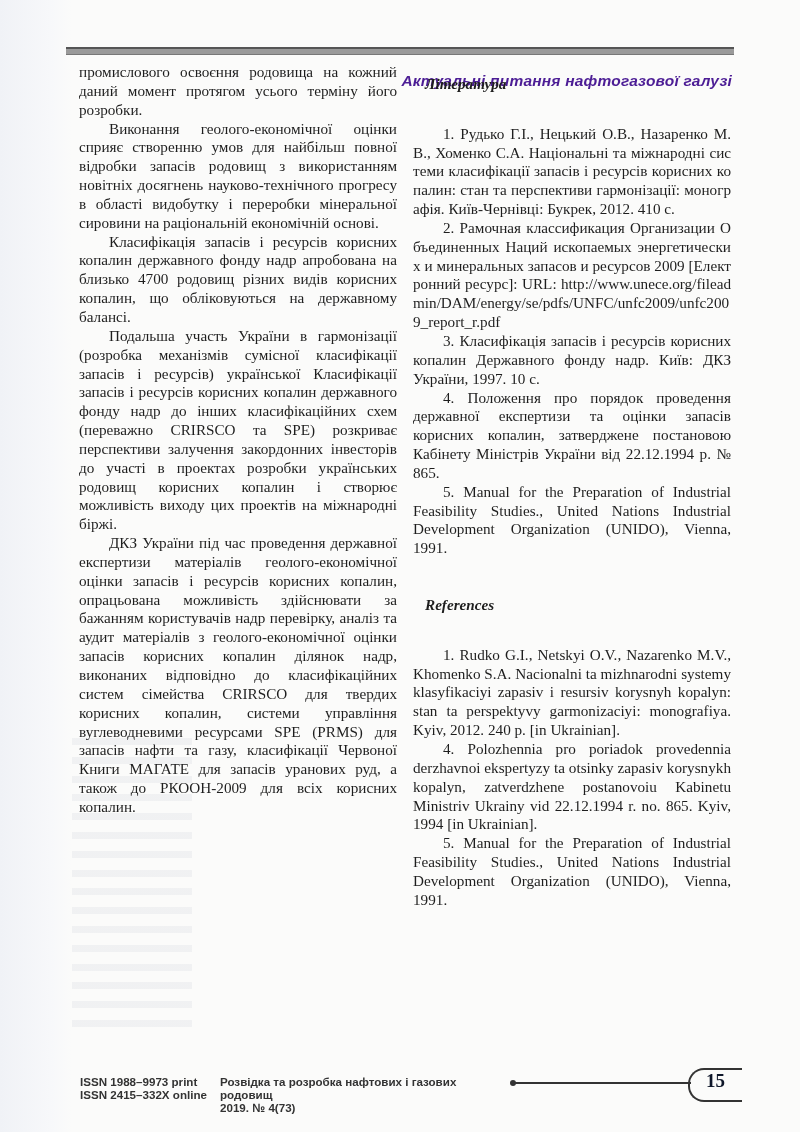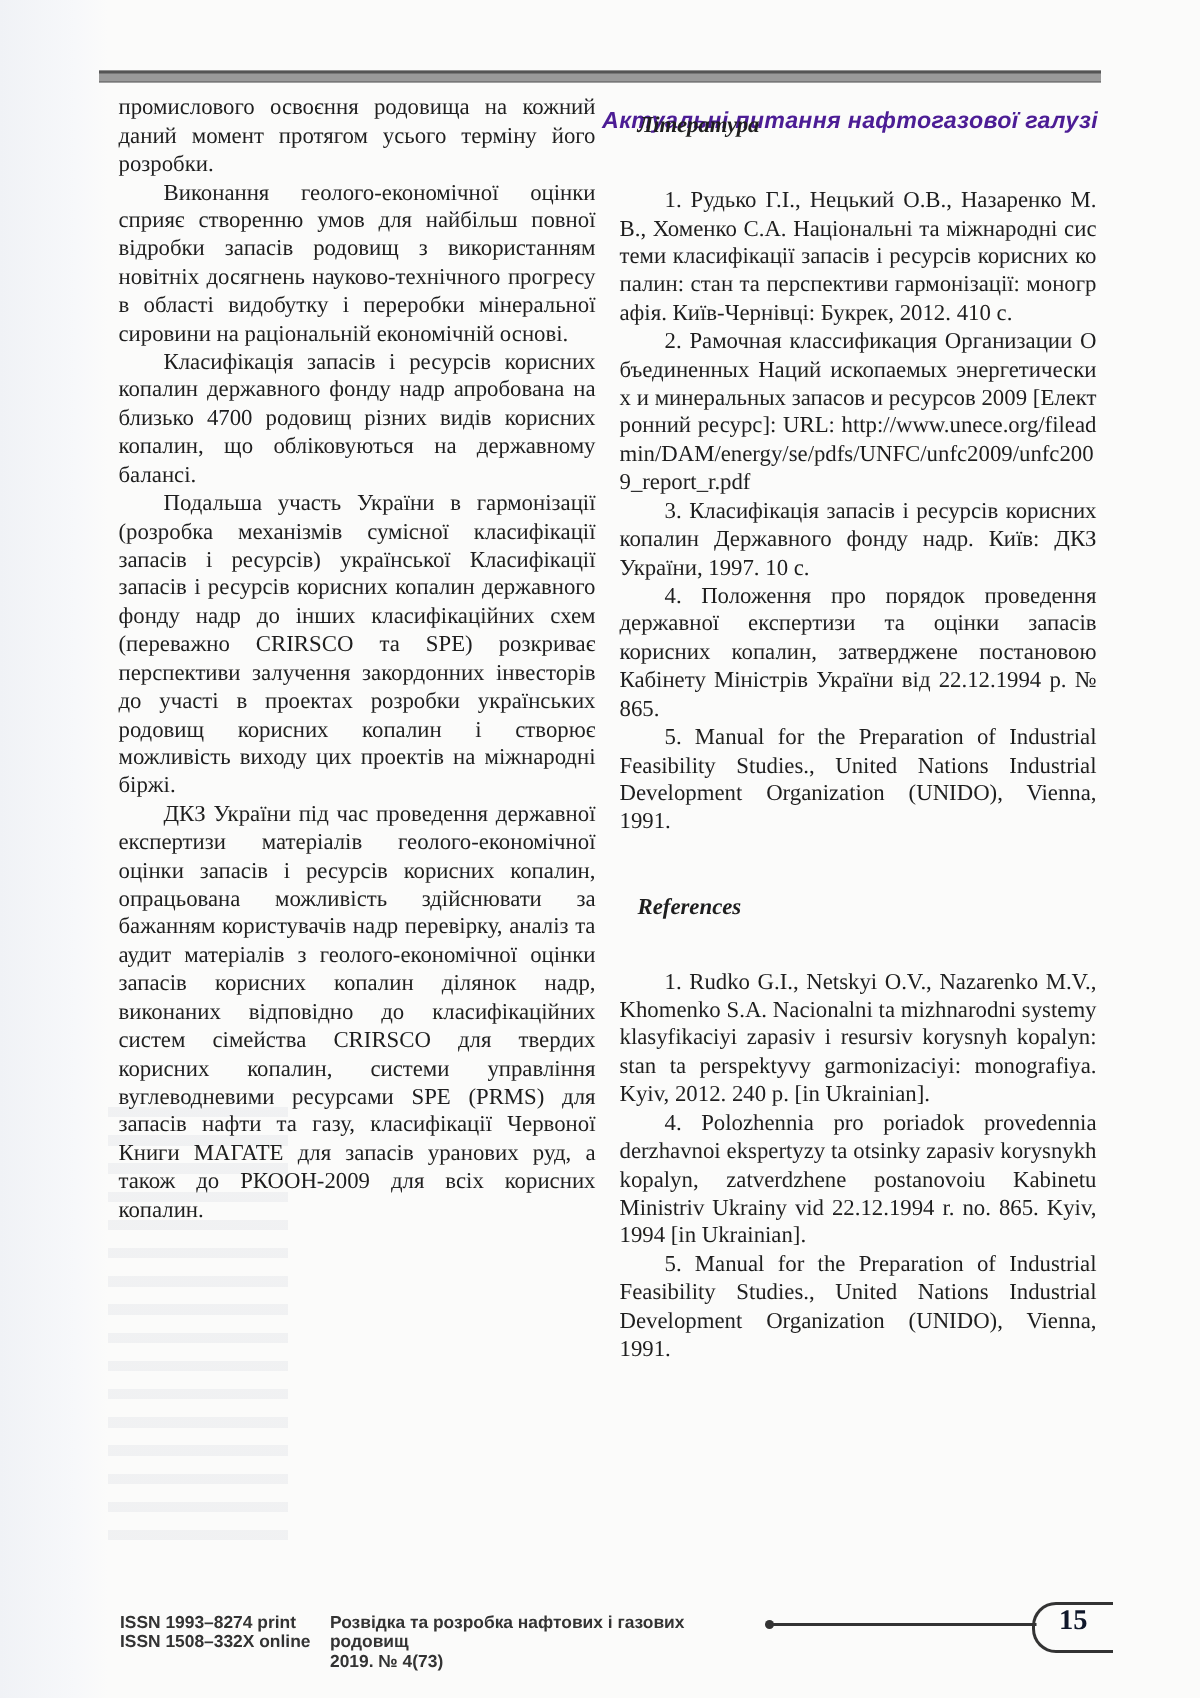--- a/index.html
+++ b/index.html
@@ -100,22 +100,22 @@
   <p>5. Manual for the Preparation of Industrial Feasibility Studies., United Nations Industrial Development Organization (UNIDO), Vienna, 1991.</p>
   <div class="gap-large"></div>
   <div class="sec-title">References</div>
   <div class="gap-after"></div>
   <p>1. Rudko G.I., Netskyi O.V., Nazarenko M.V., Khomenko S.A. Nacionalni ta mizhnarodni systemy klasyfikaciyi zapasiv i resursiv korysnyh kopalyn: stan ta perspektyvy garmonizaciyi: monografiya. Kyiv, 2012. 240 p. [in Ukrainian].</p>
   <p>4. Polozhennia pro poriadok provedennia derzhavnoi ekspertyzy ta otsinky zapasiv korysnykh kopalyn, zatverdzhene postanovoiu Kabinetu Ministriv Ukrainy vid 22.12.1994 r. no. 865. Kyiv, 1994 [in Ukrainian].</p>
   <p>5. Manual for the Preparation of Industrial Feasibility Studies., United Nations Industrial Development Organization (UNIDO), Vienna, 1991.</p>
 </div>
 
 <div class="footer-issn">
-  <div>ISSN 1993–8274 print</div>
-  <div>ISSN 1508–332X online</div>
+  <div>ISSN 1988–9973 print</div>
+  <div>ISSN 2415–332X online</div>
 </div>
 <div class="footer-journal">
   <div>Розвідка та розробка нафтових і газових родовищ</div>
   <div>2019.  № 4(73)</div>
 </div>
 <div class="footer-dot"></div>
 <div class="footer-line"></div>
 <div class="page-tab"></div>
 <div class="page-num">15</div>
 

